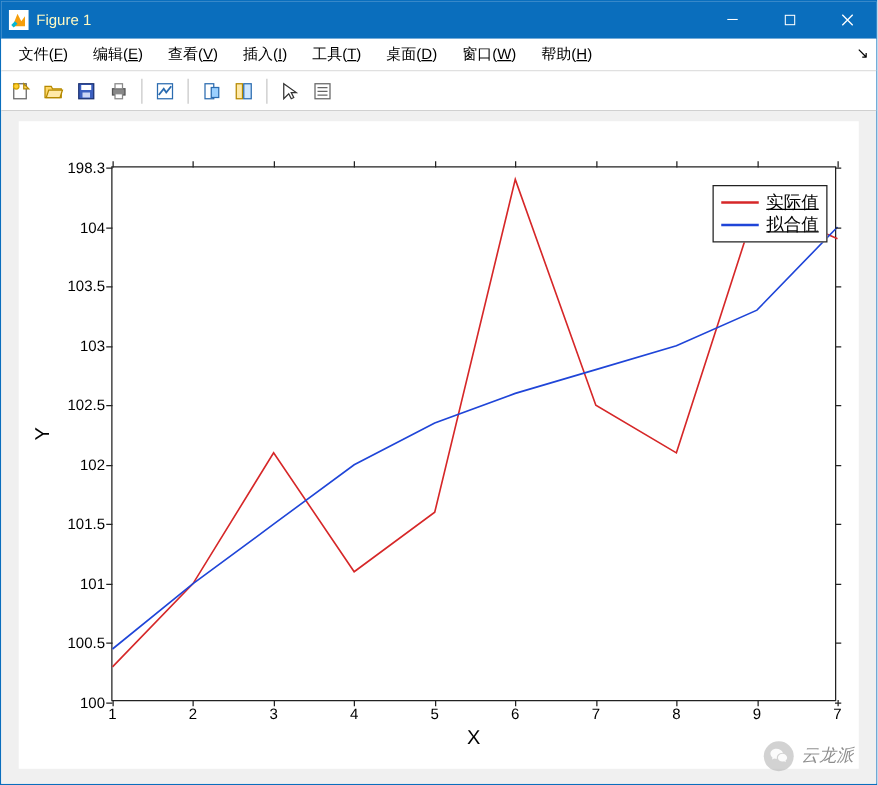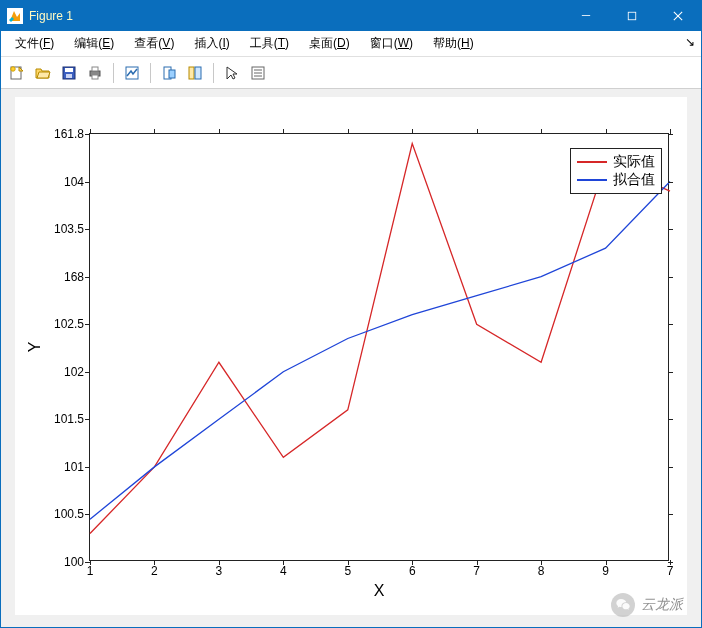--- a/index.html
+++ b/index.html
@@ -138,21 +138,21 @@
       </div>
   </div>
 
   <div class="figarea">
     <div class="plot-outer">
       <div class="axes" id="axes" style="left: 74px; top: 36px; width: 580px; height: 428px;">
         <svg id="plot-svg" style="position:absolute; left:0; top:0; overflow:visible;" width="580" height="428">
             <path d="M0 399.4666666666669 L64.44444444444444 332.8888888888889 L128.88888888888889 228.26666666666722 L193.33333333333331 323.3777777777783 L257.77777777777777 275.82222222222276 L322.22222222222223 9.511111111110552 L386.66666666666663 190.2222222222222 L451.11111111111114 228.26666666666722 L515.5555555555555 28.53333333333302 L580 57.06666666666615 " fill="none" stroke="#d62728" stroke-width="1.3"></path>
             <path d="M0 385.1999999999997 L64.44444444444444 332.8888888888889 L128.88888888888889 285.33333333333337 L193.33333333333331 237.7777777777778 L257.77777777777777 204.48888888888945 L322.22222222222223 180.71111111111165 L386.66666666666663 161.68888888888915 L451.11111111111114 142.66666666666669 L515.5555555555555 114.13333333333361 L580 47.5555555555556 " fill="none" stroke="#1f45d8" stroke-width="1.3"></path>
           </svg>
-        <div class="legend" id="legend" style="right: 6px; top: 14px;">
+        <div class="legend" id="legend" style="right: 6px; top: 14px; text-decoration: underline;">
             <div class="row">
               <div class="swatch" style="background: rgb(214, 39, 40);"></div>
               <span>实际值</span>
             </div>
             <div class="row">
               <div class="swatch" style="background: rgb(31, 69, 216);"></div>
               <span>拟合值</span>
             </div>
           </div>
         <div class="xlabel">X</div>
@@ -198,30 +198,30 @@
           <div class="tmarkY2" style="top: 332.889px;"></div>
           <div class="tick tickY" style="top: 285.333px;">101.5</div>
           <div class="tmarkY" style="top: 285.333px;"></div>
           <div class="tmarkY2" style="top: 285.333px;"></div>
           <div class="tick tickY" style="top: 237.778px;">102</div>
           <div class="tmarkY" style="top: 237.778px;"></div>
           <div class="tmarkY2" style="top: 237.778px;"></div>
           <div class="tick tickY" style="top: 190.222px; margin-left: 43px;">102.5</div>
           <div class="tmarkY" style="top: 190.222px;"></div>
           <div class="tmarkY2" style="top: 190.222px;"></div>
-          <div class="tick tickY" style="top: 142.667px;">168</div>
+          <div class="tick tickY" style="top: 142.667px;">103</div>
           <div class="tmarkY" style="top: 142.667px;"></div>
           <div class="tmarkY2" style="top: 142.667px;"></div>
           <div class="tick tickY" style="top: 95.1111px;">103.5</div>
           <div class="tmarkY" style="top: 95.1111px;"></div>
           <div class="tmarkY2" style="top: 95.1111px;"></div>
           <div class="tick tickY" style="top: 47.5556px;">104</div>
           <div class="tmarkY" style="top: 47.5556px;"></div>
           <div class="tmarkY2" style="top: 47.5556px;"></div>
-          <div class="tick tickY" style="top: 0px;">161.8</div>
+          <div class="tick tickY" style="top: 0px;">198.3</div>
           <div class="tmarkY" style="top: 0px;"></div>
           <div class="tmarkY2" style="top: 0px;"></div>
         </div>
     </div>
     <div class="watermark">
       <div class="wicon">
           <svg viewBox="0 0 24 24">
             <path d="M9 3C5 3 2 5.7 2 9c0 1.8 1 3.4 2.5 4.5L4 16l2.6-1.3c.8.2 1.5.3 2.4.3.3 0 .6 0 .9-.1-.1-.4-.2-.9-.2-1.4 0-3 2.9-5.5 6.5-5.5.3 0 .5 0 .8.1C16.3 5 13 3 9 3zm7.5 6c-3 0-5.5 2.1-5.5 4.7 0 2.6 2.5 4.7 5.5 4.7.6 0 1.3-.1 1.9-.3l2.1 1.1-.4-2c1.2-.9 2-2.1 2-3.5C22 11.1 19.5 9 16.5 9z"></path>
           </svg>
         </div>

